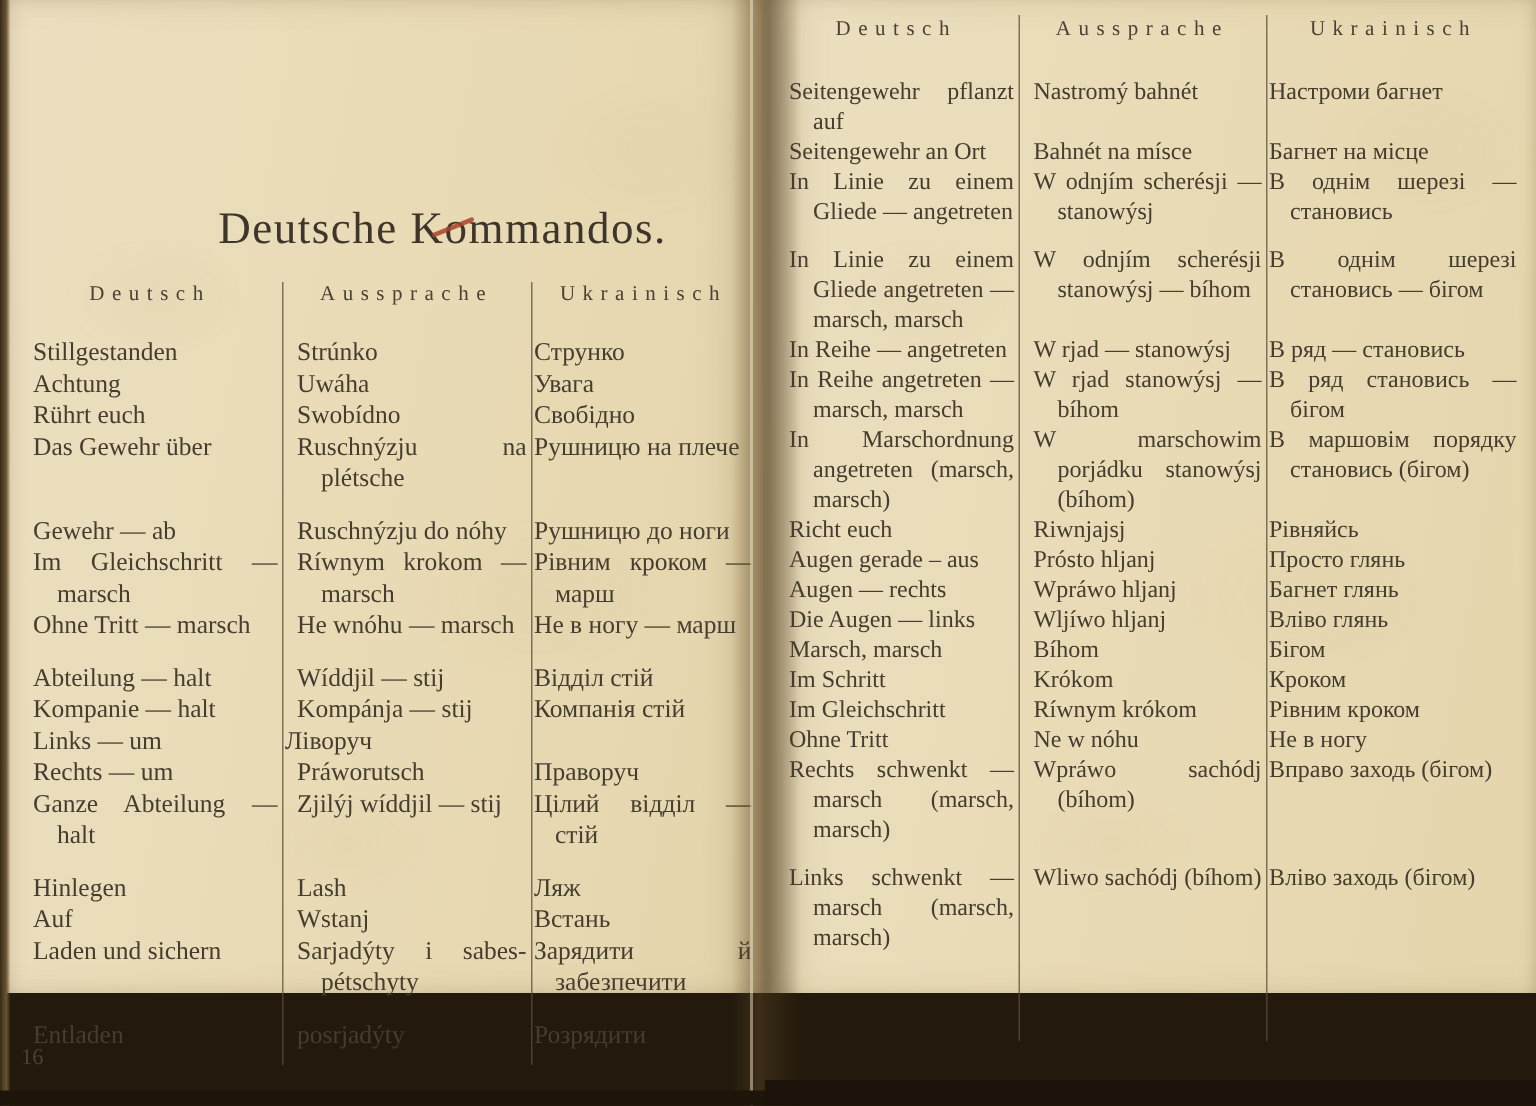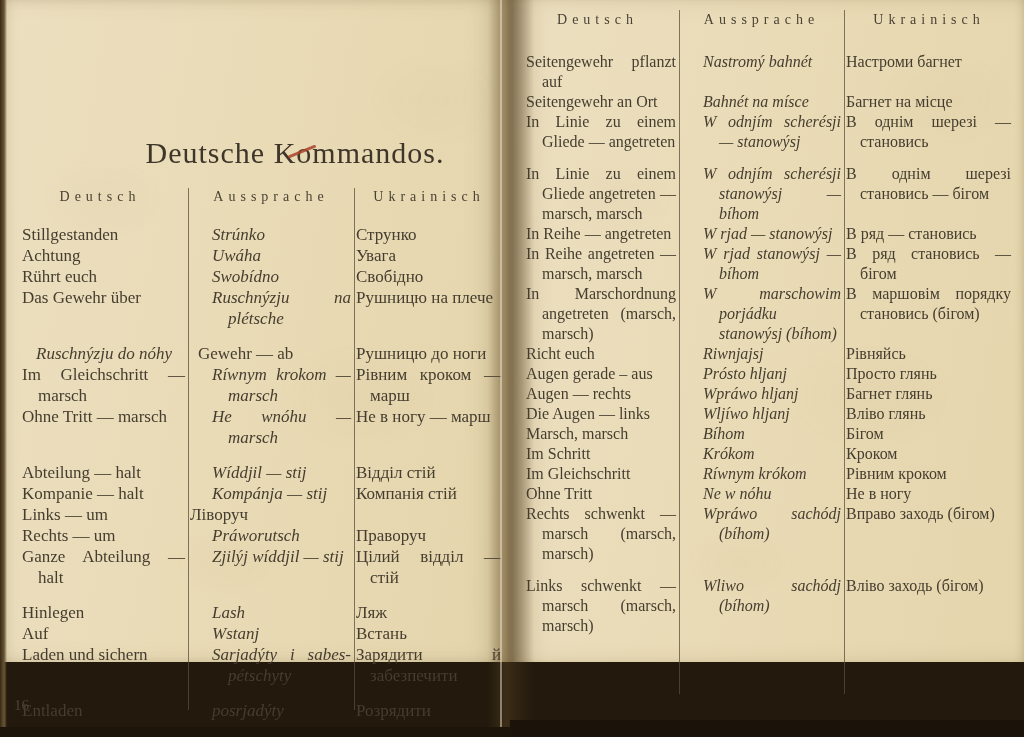--- a/index.html
+++ b/index.html
@@ -39,21 +39,21 @@
   .lt{left:12px;top:186px;width:492px;font-size:17px;line-height:21px;}
   .rt{left:6px;top:10px;width:498px;font-size:16px;line-height:20px;}
   .thead,.row{display:grid;}
   .lt .thead,.lt .row{grid-template-columns:176px 166px 150px;}
   .rt .thead,.rt .row{grid-template-columns:163px 165px 170px;}
   .th{text-align:center;font-size:14px;letter-spacing:5px;color:#4a4234;white-space:nowrap;}
   .lt .thead{margin-bottom:17px;}
   .rt .thead{margin-bottom:22px;}
   .cell{padding-right:3px;text-align:justify;}
   .c1{padding-left:26px;text-indent:-16px;}
-  .c2{padding-left:40px;text-indent:-16px;font-style:italic;}
+  .c2{padding-left:26px;text-indent:-16px;}
   .c3{padding-left:16px;text-indent:-14px;}
   .lt .row.gap{margin-top:14px;}
   .rt .row.gap{margin-top:12px;}
   .vrule{position:absolute;width:1px;background:rgba(90,78,56,.75);}
   .lt .vrule{top:2px;height:522px;}
   .rt .vrule{top:0;height:684px;}
   .lt .vrule.v1{left:176px;}
   .lt .vrule.v2{left:342px;}
   .rt .vrule.v1{left:163px;}
   .rt .vrule.v2{left:328px;}
@@ -98,22 +98,22 @@
             <div class="cell c1">Rührt euch</div>
             <div class="cell c2">Swobídno</div>
             <div class="cell c3">Свобідно</div>
           </div>
           <div class="row">
             <div class="cell c1">Das Gewehr über</div>
             <div class="cell c2">Ruschnýzju na plétsche</div>
             <div class="cell c3">Рушницю на плече</div>
           </div>
           <div class="row gap">
+            <div class="cell c1">Gewehr — ab</div>
             <div class="cell c2">Ruschnýzju do nóhy</div>
-            <div class="cell c1">Gewehr — ab</div>
             <div class="cell c3">Рушницю до ноги</div>
           </div>
           <div class="row">
             <div class="cell c1">Im Gleichschritt — marsch</div>
             <div class="cell c2">Ríwnym krokom — marsch</div>
             <div class="cell c3">Рівним кроком — марш</div>
           </div>
           <div class="row">
             <div class="cell c1">Ohne Tritt — marsch</div>
             <div class="cell c2">He wnóhu — marsch</div>

